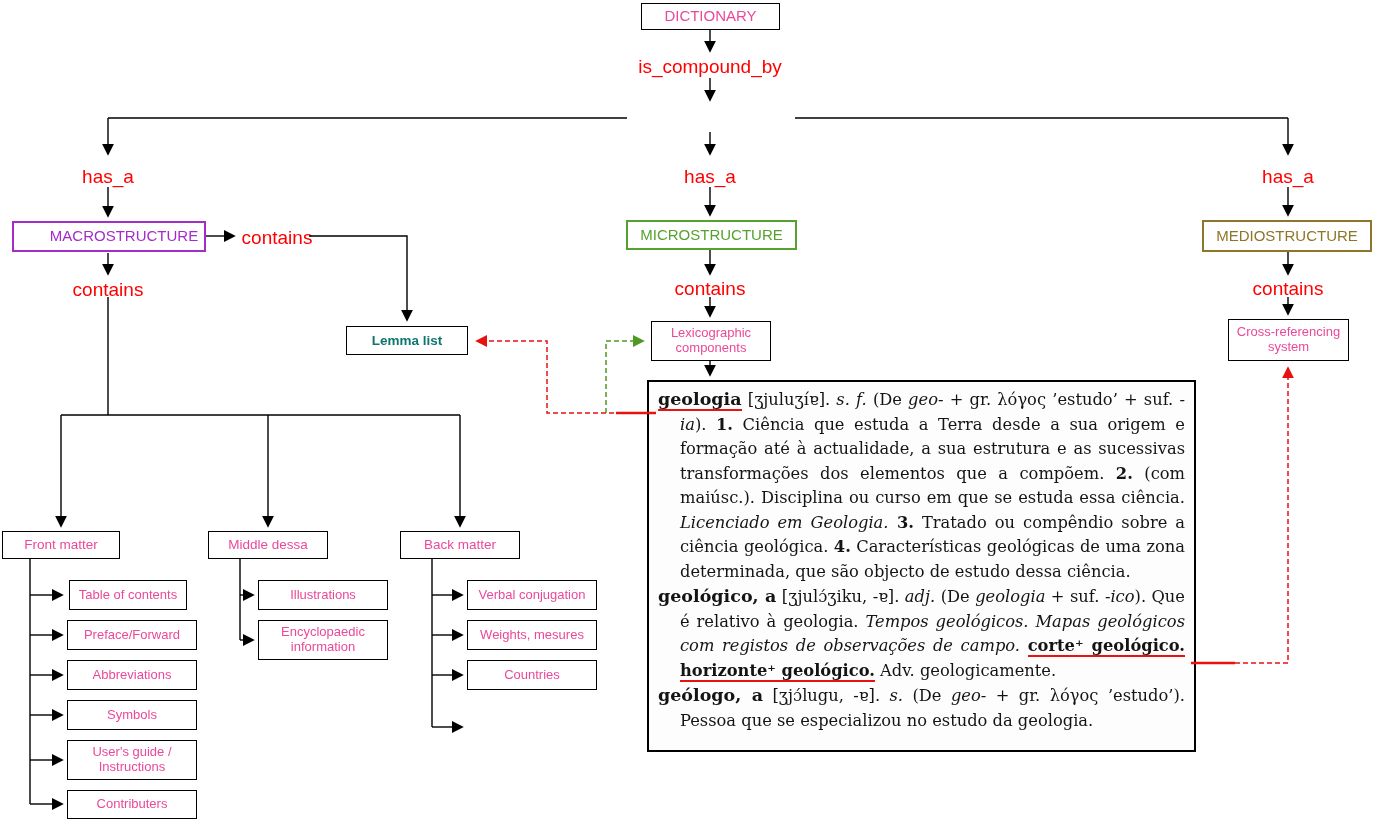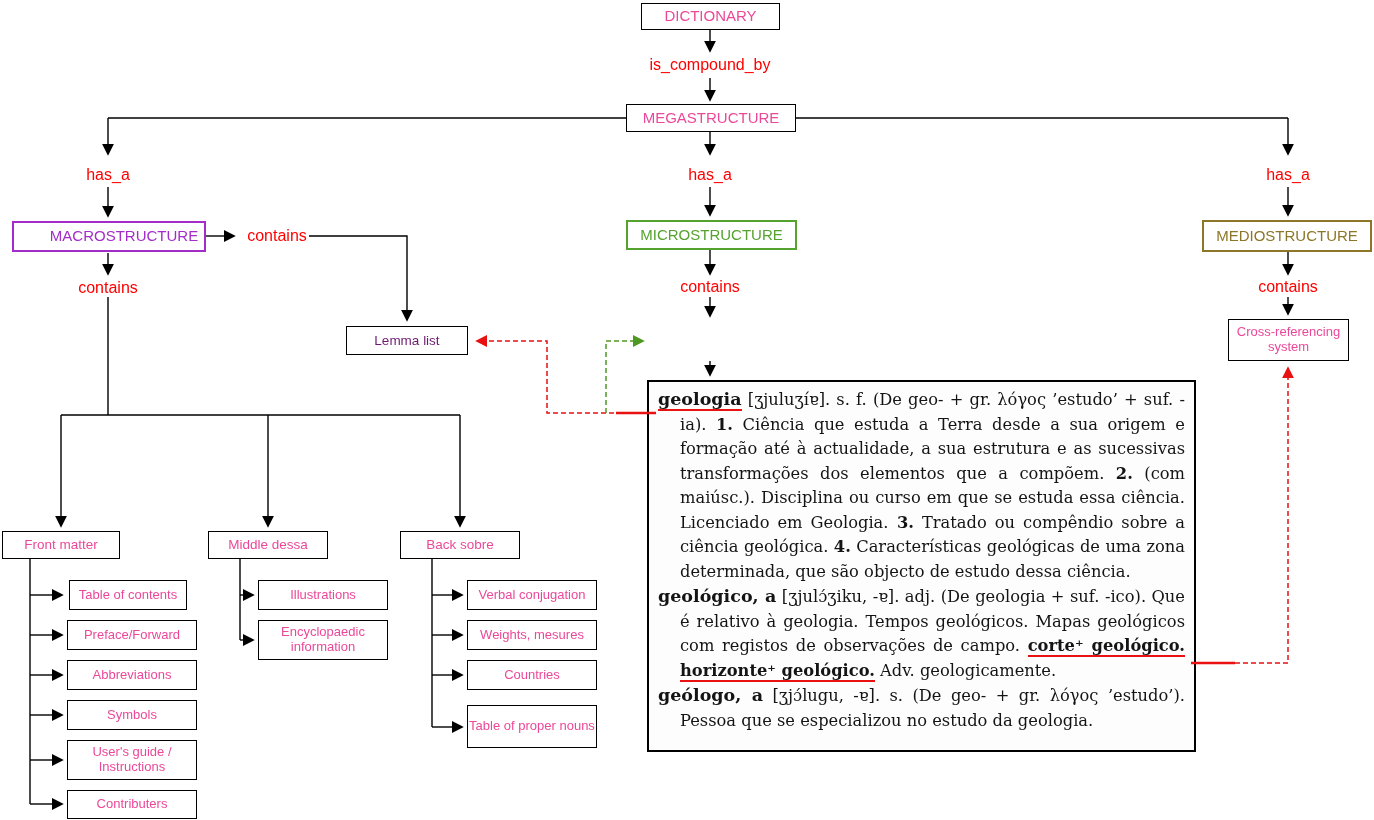--- a/index.html
+++ b/index.html
@@ -9,30 +9,30 @@
   .node{position:absolute;box-sizing:border-box;background:#fff;border:1.5px solid #000;
         display:flex;align-items:center;justify-content:center;text-align:center;
         line-height:1.12;z-index:2;}
   .blue{color:#ec4899;}
   .big{font-size:15px;}
   .mid{font-size:13.5px;}
   .small{font-size:13px;}
   .purple{color:#a42cc8;border-color:#a42cc8;border-width:2px;padding-left:30px;}
   .green{color:#55a22e;border-color:#55a22e;border-width:2px;}
   .gold{color:#8e7628;border-color:#8e7628;border-width:2px;}
-  .black-text{color:#701a75;}
-  .edge-label{position:absolute;transform:translateX(-50%);color:#ff0000;font-size:16px;
+  .black-text{color:#0f766e;font-weight:bold;}
+  .edge-label{position:absolute;transform:translateX(-50%);color:#ff0000;font-size:19px;
               white-space:nowrap;z-index:2;background:transparent;}
   .scan{position:absolute;left:647px;top:380px;width:549px;height:372px;box-sizing:border-box;
         border:2px solid #000;background:#fdfdfd;color:#141414;z-index:2;
         font-family:"DejaVu Serif",serif;font-size:16.3px;line-height:24.5px;
         text-align:justify;padding:5px 9px 0 9px;}
   .scan p{margin:0;padding-left:22px;text-indent:-22px;}
   .hw{font-weight:bold;font-size:17.5px;}
-  .it{}
+  .it{font-style:italic;}
   .bn{font-weight:bold;}
   .rul{border-bottom:2.5px solid #ea1111;}
 </style>
 </head>
 <body>
 
 <div class="canvas">
 
   <svg class="wires" viewBox="0 0 1374 820" xmlns="http://www.w3.org/2000/svg">
     <defs>
@@ -98,53 +98,52 @@
       <path d="M1235 663 H1288 V368" marker-end="url(#ar)"></path>
     </g>
 
     <g stroke="#4e9922" stroke-width="1.5" fill="none" stroke-dasharray="5,3">
       <path d="M606 413 V341 H643" marker-end="url(#ag)"></path>
     </g>
   </svg>
 
   <div class="node blue big" style="left:641px;top:3px;width:139px;height:27px">DICTIONARY</div>
 
-  <div class="node blue big" style="left:626px;top:104px;width:170px;height:28px">MEGASTRUCTURE</div>
 
   <div class="node purple big" style="left:12px;top:221px;width:194px;height:31px">MACROSTRUCTURE</div>
 
   <div class="node gold big" style="left:1202px;top:220px;width:170px;height:32px">MEDIOSTRUCTURE</div>
 
   <div class="node green big" style="left:626px;top:220px;width:171px;height:30px">MICROSTRUCTURE</div>
 
   <div class="node black-text mid" style="left:346px;top:326px;width:122px;height:29px">Lemma list</div>
 
+  <div class="node blue small" style="left:651px;top:321px;width:120px;height:40px">Lexicographic components</div>
 
   <div class="node blue small" style="left:1228px;top:319px;width:121px;height:42px">Cross-referencing system</div>
 
   <div class="node blue mid" style="left:2px;top:531px;width:118px;height:28px">Front matter</div>
 
   <div class="node blue mid" style="left:208px;top:531px;width:120px;height:28px">Middle dessa</div>
 
-  <div class="node blue mid" style="left:400px;top:531px;width:120px;height:28px">Back sobre</div>
+  <div class="node blue mid" style="left:400px;top:531px;width:120px;height:28px">Back matter</div>
 
   <div class="node blue small" style="left:69px;top:580px;width:118px;height:30px">Table of contents</div>
   <div class="node blue small" style="left:67px;top:620px;width:130px;height:30px">Preface/Forward</div>
   <div class="node blue small" style="left:67px;top:660px;width:130px;height:30px">Abbreviations</div>
   <div class="node blue small" style="left:67px;top:700px;width:130px;height:30px">Symbols</div>
   <div class="node blue small" style="left:67px;top:740px;width:130px;height:40px">User's guide / Instructions</div>
   <div class="node blue small" style="left:67px;top:790px;width:130px;height:29px">Contributers</div>
 
   <div class="node blue small" style="left:258px;top:580px;width:130px;height:30px">Illustrations</div>
   <div class="node blue small" style="left:258px;top:620px;width:130px;height:40px">Encyclopaedic information</div>
 
   <div class="node blue small" style="left:467px;top:580px;width:130px;height:30px">Verbal conjugation</div>
   <div class="node blue small" style="left:467px;top:620px;width:130px;height:30px">Weights, mesures</div>
   <div class="node blue small" style="left:467px;top:660px;width:130px;height:30px">Countries</div>
-  <div class="node blue small" style="left:467px;top:705px;width:130px;height:43px">Table of proper nouns</div>
 
   <div class="edge-label" style="left:710px;top:56px">is_compound_by</div>
   <div class="edge-label" style="left:108px;top:166px">has_a</div>
   <div class="edge-label" style="left:710px;top:166px">has_a</div>
   <div class="edge-label" style="left:1288px;top:166px">has_a</div>
   <div class="edge-label" style="left:277px;top:227px">contains</div>
   <div class="edge-label" style="left:108px;top:279px">contains</div>
   <div class="edge-label" style="left:710px;top:278px">contains</div>
   <div class="edge-label" style="left:1288px;top:278px">contains</div>
 

